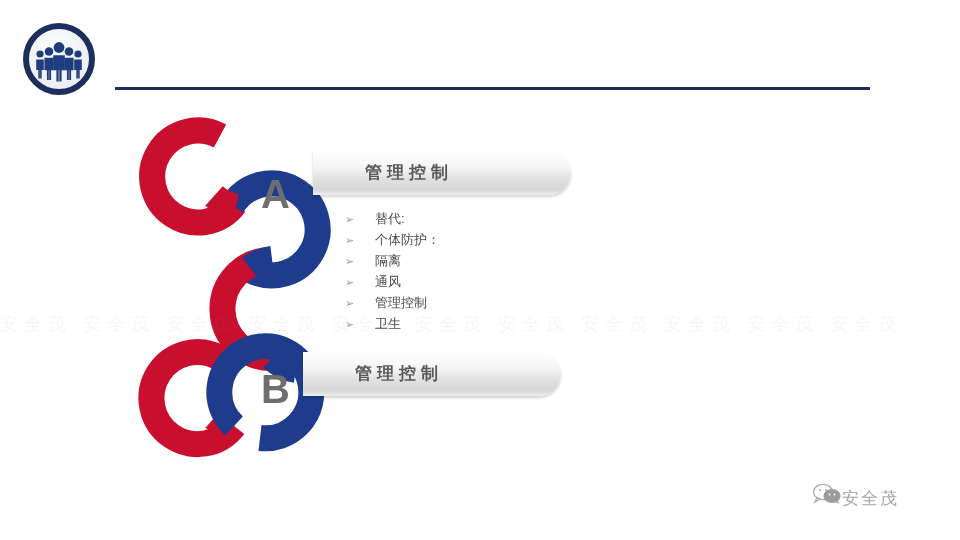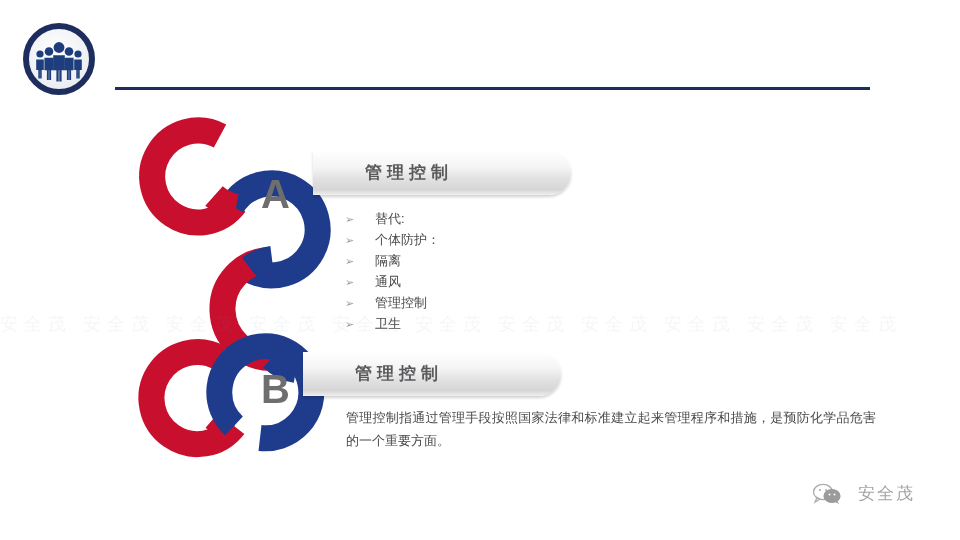--- a/index.html
+++ b/index.html
@@ -142,22 +142,22 @@
     line-height: 24px;
     pointer-events: none;
   }
 
   
   .footer-mark {
     position: absolute;
     left: 812px;
     top: 482px;
     display: flex;
-    align-items: flex-start;
-    gap: 16px;
+    align-items: flex-end;
+    gap: 0;
     opacity: 0.62;
   }
   .footer-text {
     font-size: 17px;
     color: #6b6b6b;
     letter-spacing: 2px;
   }
 </style>
 </head>
 <body>
@@ -254,21 +254,20 @@
       <span class="bullet-text">卫生</span>
     </div>
   </div>
 
   <div class="watermark-band">安全茂 安全茂 安全茂 安全茂 安全茂 安全茂 安全茂 安全茂 安全茂 安全茂 安全茂</div>
 
   <div class="pill pill-b">
     <span class="pill-label">管理控制</span>
   </div>
 
-  <div class="paragraph">管理控制指通过管理手段按照国家法律和标准建立起来管理程序和措施，是预防化学品危害的一个重要方面。</div>
 
   <div class="footer-mark">
     <span>
       <svg width="30" height="24" viewBox="0 0 30 24">
         <ellipse cx="11" cy="10" rx="9.5" ry="7.6" fill="none" stroke="#7a7a7a" stroke-width="1.3"></ellipse>
         <path d="M5 15.5 L3 20 L7.6 17.2 Z" fill="none" stroke="#7a7a7a" stroke-width="1.3"></path>
         <circle cx="8" cy="8" r="1.1" fill="#7a7a7a"></circle>
         <circle cx="14" cy="8" r="1.1" fill="#7a7a7a"></circle>
         <ellipse cx="20" cy="14" rx="8" ry="6.4" fill="#5f5f5f" stroke="#5f5f5f" stroke-width="1.2"></ellipse>
         <path d="M25 18.5 L27.2 22 L23.2 20 Z" fill="#5f5f5f"></path>

